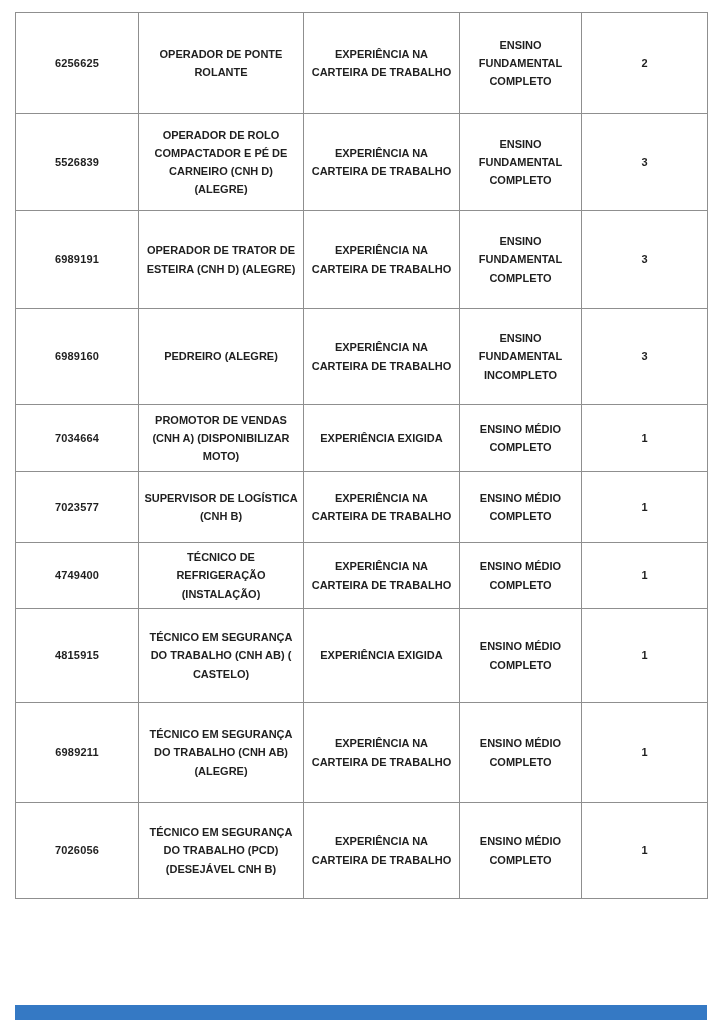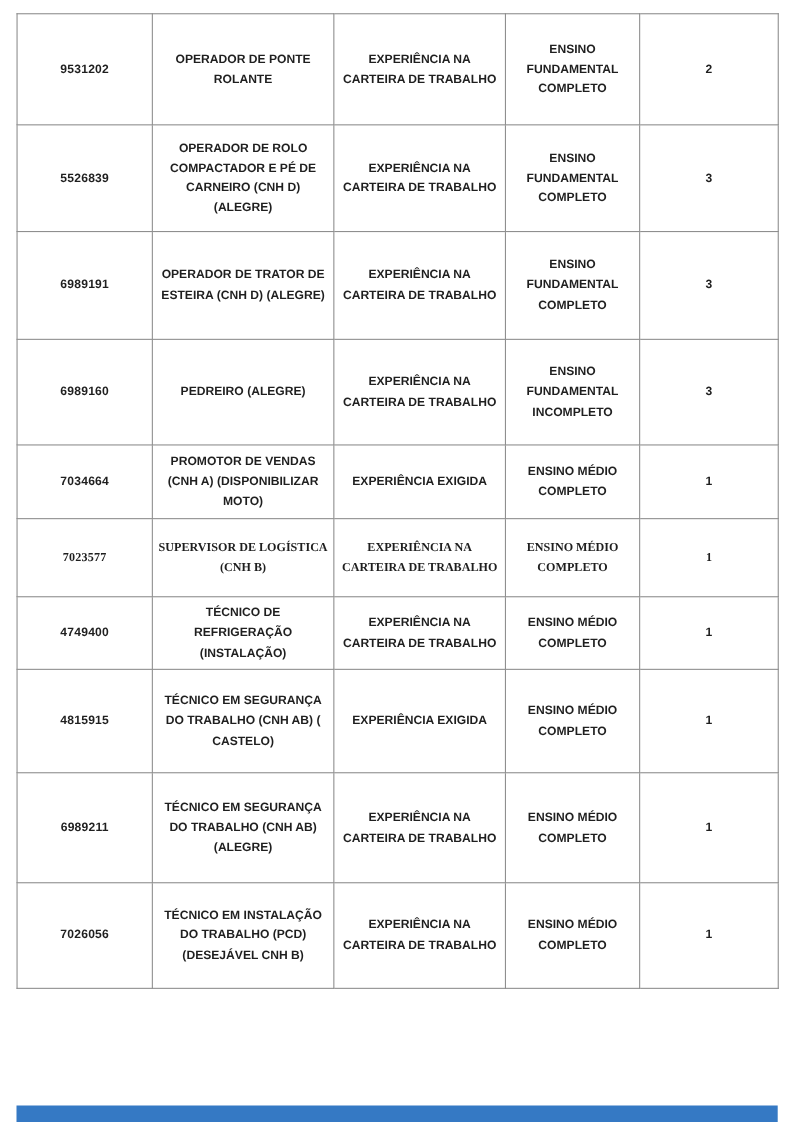--- a/index.html
+++ b/index.html
@@ -59,21 +59,21 @@
   <table class="vac-table">
     <colgroup>
       <col style="width:123px">
       <col style="width:165px">
       <col style="width:156px">
       <col style="width:122px">
       <col style="width:126px">
     </colgroup>
     <tbody>
         <tr style="height: 101px;">
-          <td class="c-id">9531202</td>
+          <td class="c-id">6256625</td>
           <td class="c-title">OPERADOR DE PONTE ROLANTE</td>
           <td class="c-exp">EXPERIÊNCIA NA CARTEIRA DE TRABALHO</td>
           <td class="c-edu">ENSINO FUNDAMENTAL COMPLETO</td>
           <td class="c-qty">2</td>
         </tr>
         <tr style="height: 97px;">
           <td class="c-id">5526839</td>
           <td class="c-title">OPERADOR DE ROLO COMPACTADOR E PÉ DE CARNEIRO (CNH D) (ALEGRE)</td>
           <td class="c-exp">EXPERIÊNCIA NA CARTEIRA DE TRABALHO</td>
           <td class="c-edu">ENSINO FUNDAMENTAL COMPLETO</td>
@@ -93,21 +93,21 @@
           <td class="c-edu">ENSINO FUNDAMENTAL INCOMPLETO</td>
           <td class="c-qty">3</td>
         </tr>
         <tr style="height: 67px;">
           <td class="c-id">7034664</td>
           <td class="c-title">PROMOTOR DE VENDAS (CNH A) (DISPONIBILIZAR MOTO)</td>
           <td class="c-exp">EXPERIÊNCIA EXIGIDA</td>
           <td class="c-edu">ENSINO MÉDIO COMPLETO</td>
           <td class="c-qty">1</td>
         </tr>
-        <tr style="height: 71px; font-family: Liberation Serif, serif;">
+        <tr style="height: 71px;">
           <td class="c-id">7023577</td>
           <td class="c-title">SUPERVISOR DE LOGÍSTICA (CNH B)</td>
           <td class="c-exp">EXPERIÊNCIA NA CARTEIRA DE TRABALHO</td>
           <td class="c-edu">ENSINO MÉDIO COMPLETO</td>
           <td class="c-qty">1</td>
         </tr>
         <tr style="height: 66px;">
           <td class="c-id">4749400</td>
           <td class="c-title">TÉCNICO DE REFRIGERAÇÃO (INSTALAÇÃO)</td>
           <td class="c-exp">EXPERIÊNCIA NA CARTEIRA DE TRABALHO</td>
@@ -123,21 +123,21 @@
         </tr>
         <tr style="height: 100px;">
           <td class="c-id">6989211</td>
           <td class="c-title">TÉCNICO EM SEGURANÇA DO TRABALHO (CNH AB) (ALEGRE)</td>
           <td class="c-exp">EXPERIÊNCIA NA CARTEIRA DE TRABALHO</td>
           <td class="c-edu">ENSINO MÉDIO COMPLETO</td>
           <td class="c-qty">1</td>
         </tr>
         <tr style="height: 96px;">
           <td class="c-id">7026056</td>
-          <td class="c-title">TÉCNICO EM INSTALAÇÃO DO TRABALHO (PCD) (DESEJÁVEL CNH B)</td>
+          <td class="c-title">TÉCNICO EM SEGURANÇA DO TRABALHO (PCD) (DESEJÁVEL CNH B)</td>
           <td class="c-exp">EXPERIÊNCIA NA CARTEIRA DE TRABALHO</td>
           <td class="c-edu">ENSINO MÉDIO COMPLETO</td>
           <td class="c-qty">1</td>
         </tr>
       </tbody>
   </table>
   <div class="footer-bar"></div>
 </div>
 
 </body></html>

